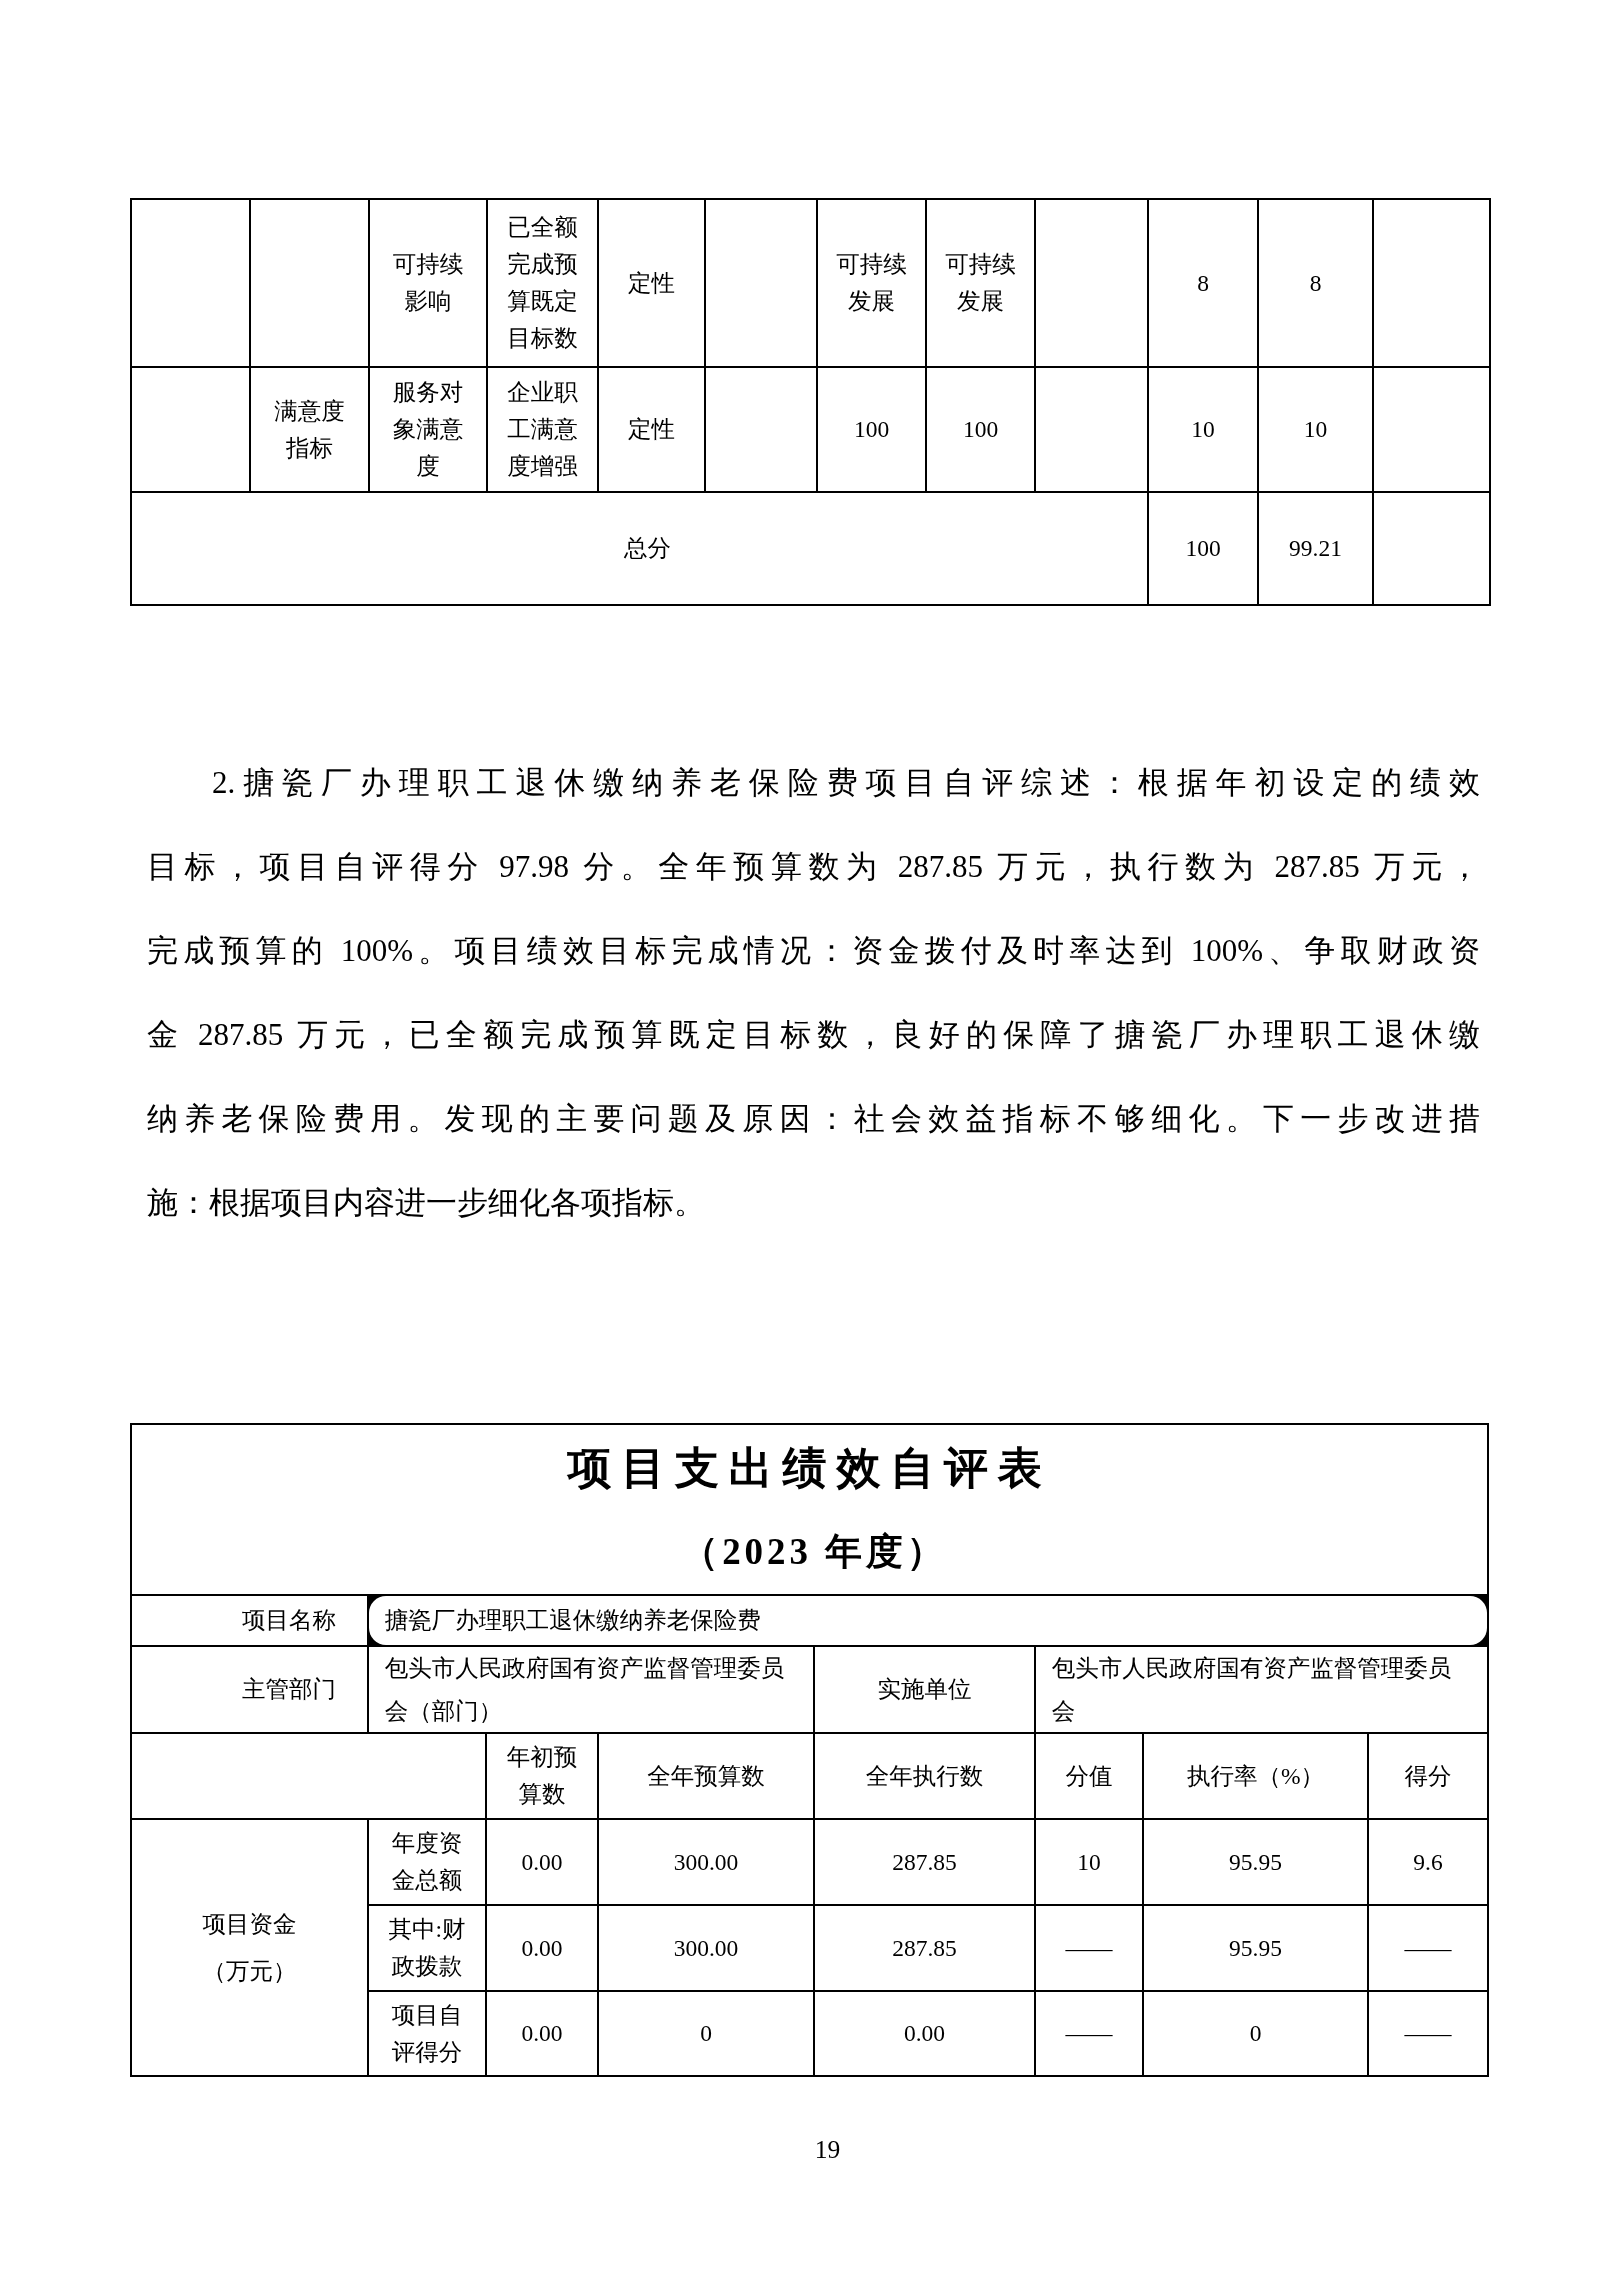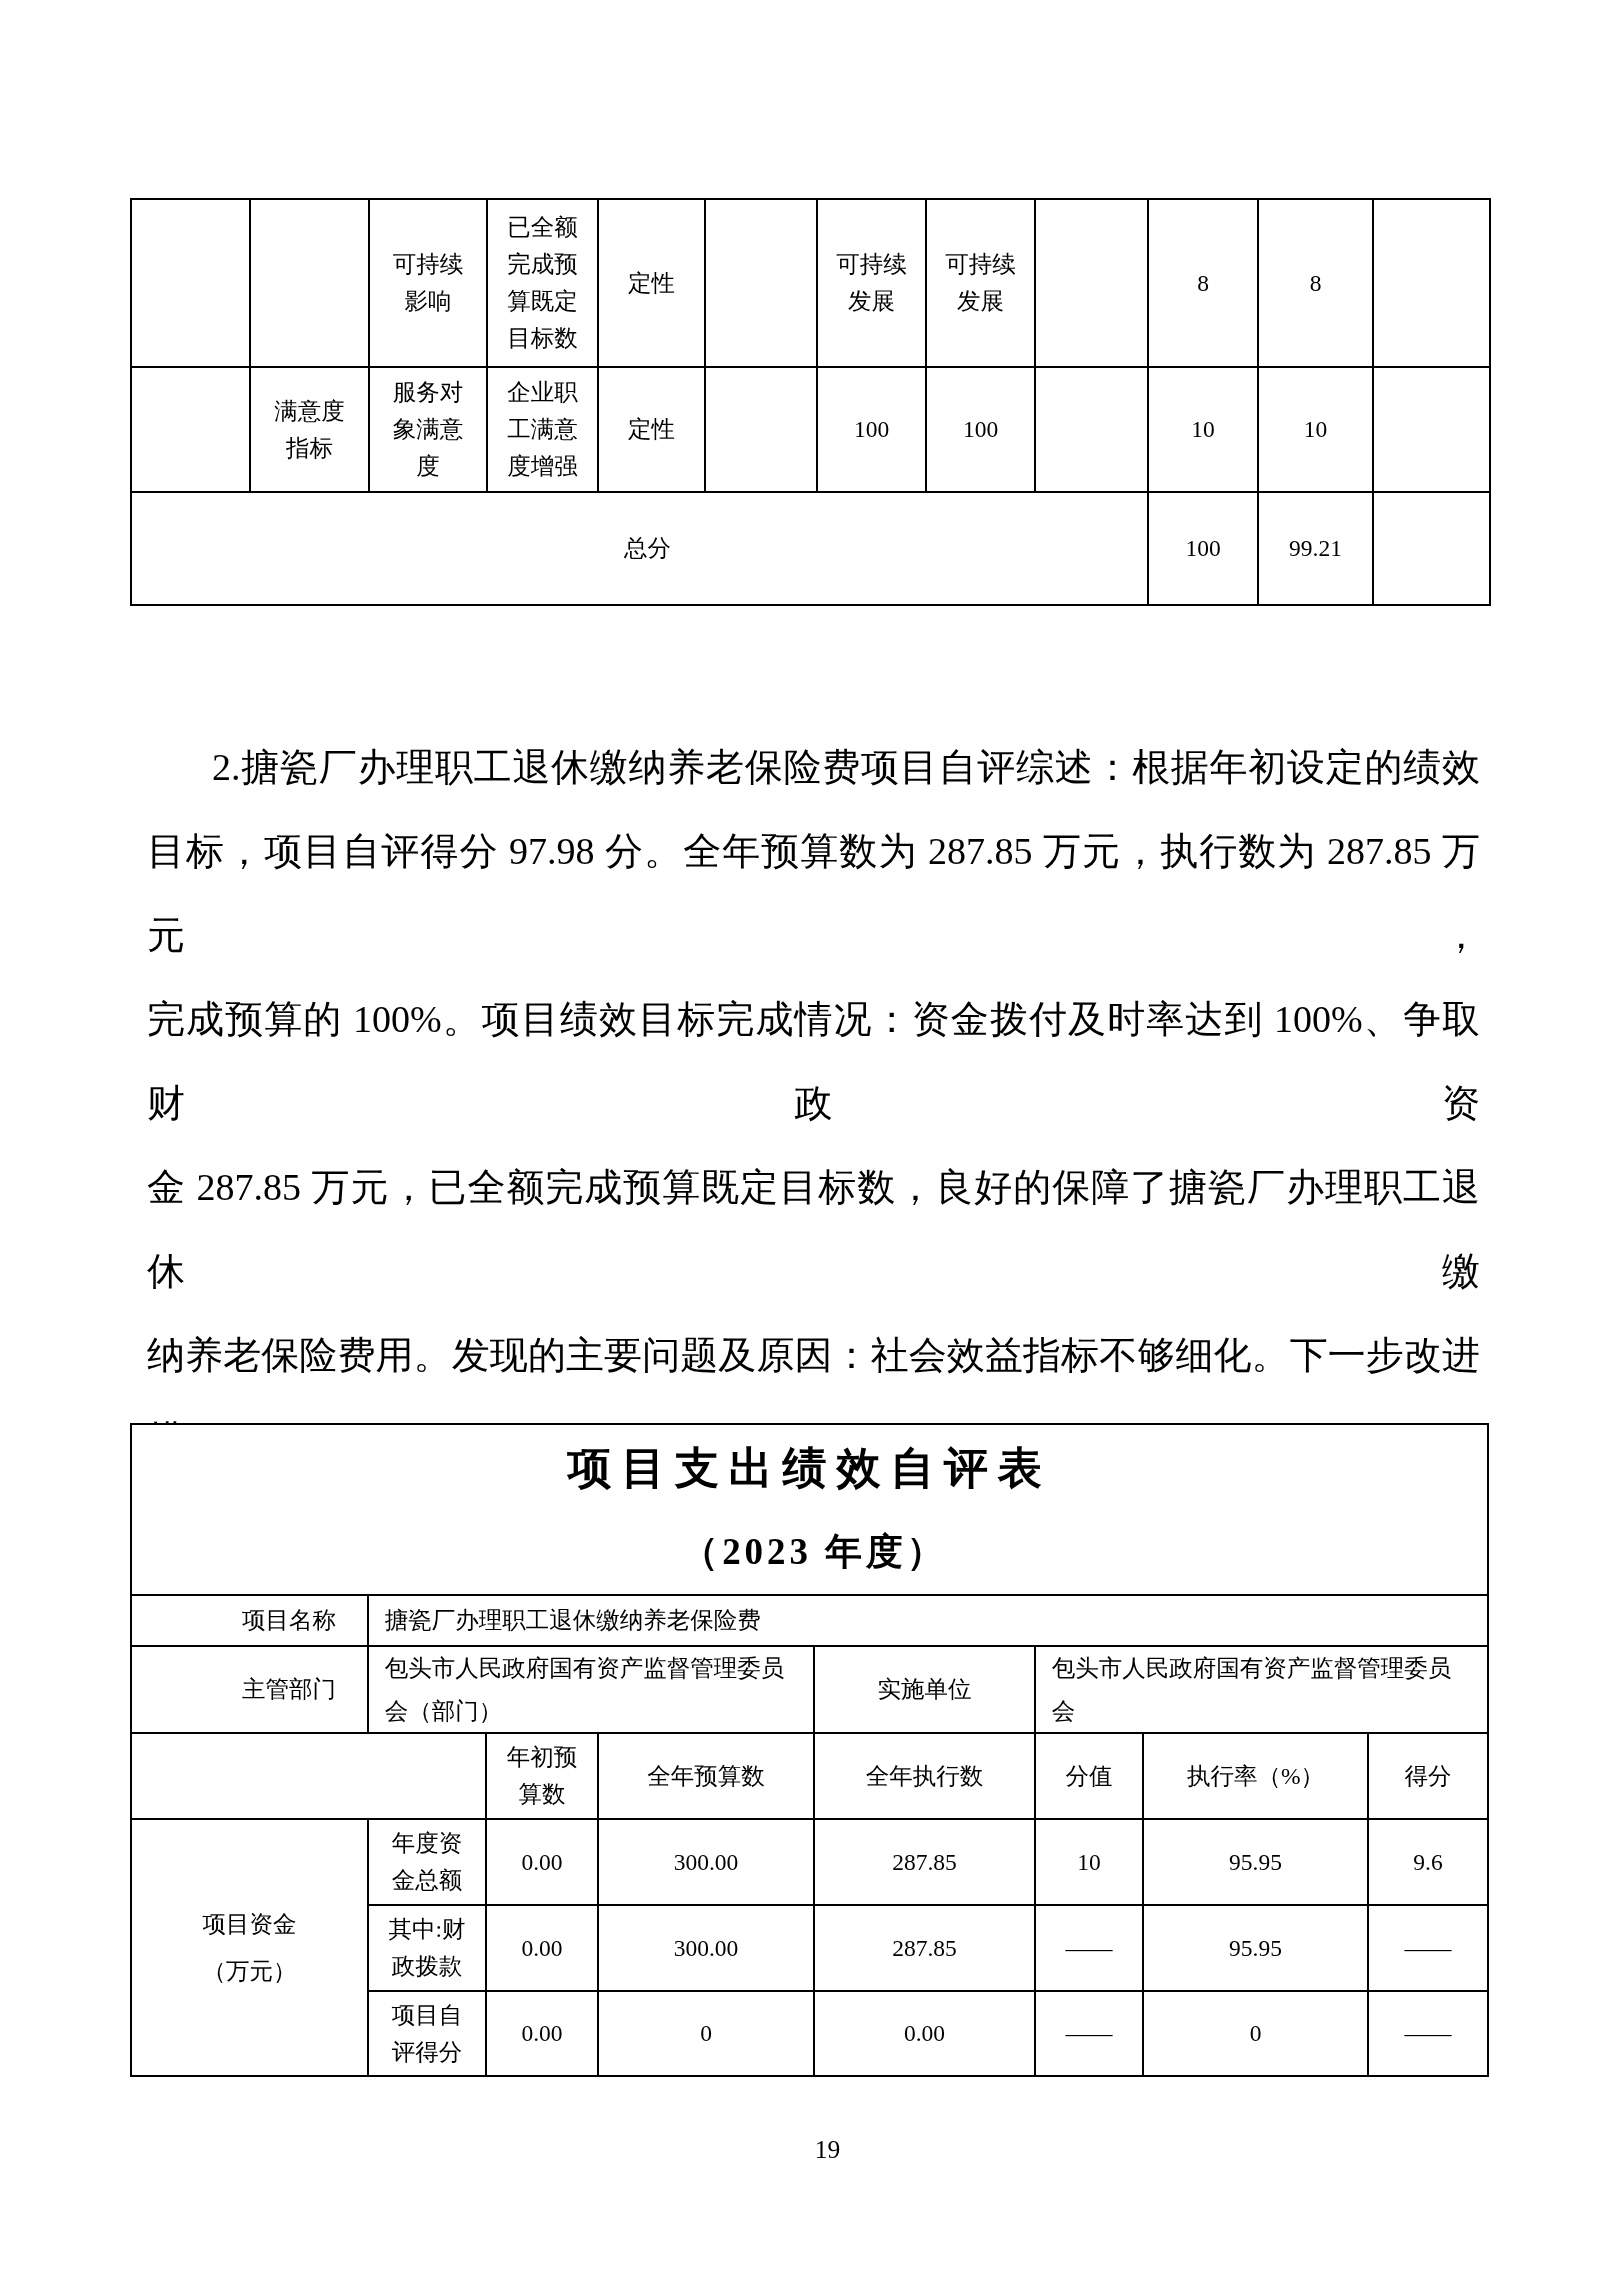--- a/index.html
+++ b/index.html
@@ -34,22 +34,22 @@
   #top-table {
     left: 130px; top: 198px;
     grid-template-columns: 117px 117px 116px 109px 105px 110px 107px 107px 111px 108px 113px 115px;
     grid-template-rows: 166px 123px 111px;
   }
   #top-table .pad18 { padding: 0 17.6px; }
 
   
   #para {
     position: absolute;
-    left: 147px; top: 725px; width: 1333px;
-    font-size: 38px; line-height: 84px;
+    left: 147px; top: 741px; width: 1333px;
+    font-size: 31px; line-height: 84px;
   }
   #para .pline { text-align: justify; text-align-last: justify; }
   #para .pline.first { padding-left: 65px; }
   #para .pline.last { text-align: left; text-align-last: left; }
 
   
   #bottom-table {
     left: 130px; top: 1423px;
     grid-template-columns: 235px 116px 110px 214px 219px 106px 223px 118px;
     grid-template-rows: 169px 49px 85px 84px 84px 84px 83px;
@@ -115,21 +115,21 @@
 </div>
 
 <div class="tbl" id="bottom-table">
 
   <div class="cell title-cell" style="grid-column: 1 / -1;">
     <div class="tbl-title">项目支出绩效自评表</div>
     <div class="tbl-subtitle">（2023 年度）</div>
   </div>
 
   <div class="cell lbl">项目名称</div>
-  <div class="cell lval" style="grid-column: 2 / span 7;">搪瓷厂办理职工退休缴纳养老保险费</div>
+  <div class="cell lval" style="grid-column: 2 / span 7; border-radius: 17px;">搪瓷厂办理职工退休缴纳养老保险费</div>
 
   <div class="cell lbl">主管部门</div>
   <div class="cell lval" style="grid-column: 2 / span 3;">包头市人民政府国有资产监督管理委员会（部门）</div>
   <div class="cell">实施单位</div>
   <div class="cell lval" style="grid-column: 6 / span 3;">包头市人民政府国有资产监督管理委员会</div>
 
   <div class="cell" style="grid-column: 1 / span 2;"></div>
   <div class="cell pad14">年初预算数</div>
   <div class="cell">全年预算数</div>
   <div class="cell">全年执行数</div>

